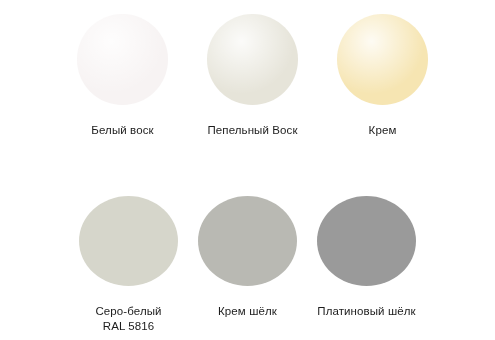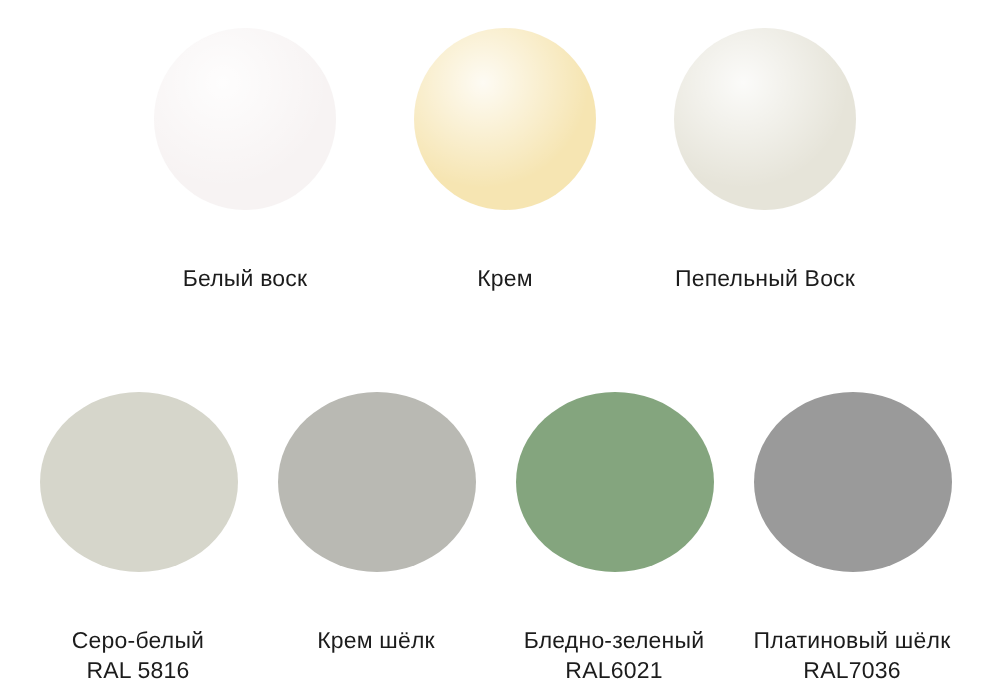--- a/index.html
+++ b/index.html
@@ -66,21 +66,21 @@
     width: 91px;
     height: 91px;
   }
 
   #swatch-row-bottom .swatch-disc {
     width: 99px;
     height: 90px;
   }
 
   .swatch-label {
-    margin-top: 28px;
+    margin-top: 18px;
     text-align: center;
     color: #1c1c1c;
     font-size: 11.5px;
     line-height: 14.5px;
     letter-spacing: 0.1px;
     white-space: nowrap;
   }
 
   .swatch-code {
     text-align: center;
@@ -107,51 +107,45 @@
 <div id="palette-board">
 
   <div class="swatch-row" id="swatch-row-top">
 
     <div class="swatch">
       <div class="swatch-disc disc-wax" style="--disc-color: #f7f3f3;"></div>
       <div class="swatch-label">Белый воск</div>
     </div>
 
     <div class="swatch">
-      <div class="swatch-disc disc-wax" style="--disc-color: #f6e5b2;"></div>
-      <div class="swatch-label">Крем</div>
+      <div class="swatch-disc disc-wax" style="--disc-color: #e6e4d9;"></div>
+      <div class="swatch-label">Пепельный Воск</div>
     </div>
 
     <div class="swatch">
-      <div class="swatch-disc disc-wax" style="--disc-color: #e6e4d9;"></div>
-      <div class="swatch-label">Пепельный Воск</div>
+      <div class="swatch-disc disc-wax" style="--disc-color: #f6e5b2;"></div>
+      <div class="swatch-label">Крем</div>
     </div>
 
   </div>
 
   <div class="swatch-row" id="swatch-row-bottom">
 
     <div class="swatch">
       <div class="swatch-disc disc-flat" style="--disc-color: #d6d6cb;"></div>
       <div class="swatch-label">Серо-белый</div>
       <div class="swatch-code">RAL 5816</div>
     </div>
 
     <div class="swatch">
       <div class="swatch-disc disc-flat" style="--disc-color: #b9b9b3;"></div>
       <div class="swatch-label">Крем шёлк</div>
     </div>
 
-    <div class="swatch">
-      <div class="swatch-disc disc-flat" style="--disc-color: #84a57e;"></div>
-      <div class="swatch-label">Бледно-зеленый</div>
-      <div class="swatch-code">RAL6021</div>
-    </div>
 
     <div class="swatch">
       <div class="swatch-disc disc-flat" style="--disc-color: #9a9a9a;"></div>
       <div class="swatch-label">Платиновый шёлк</div>
-      <div class="swatch-code">RAL7036</div>
     </div>
 
   </div>
 
 </div>
 
 </body></html>

